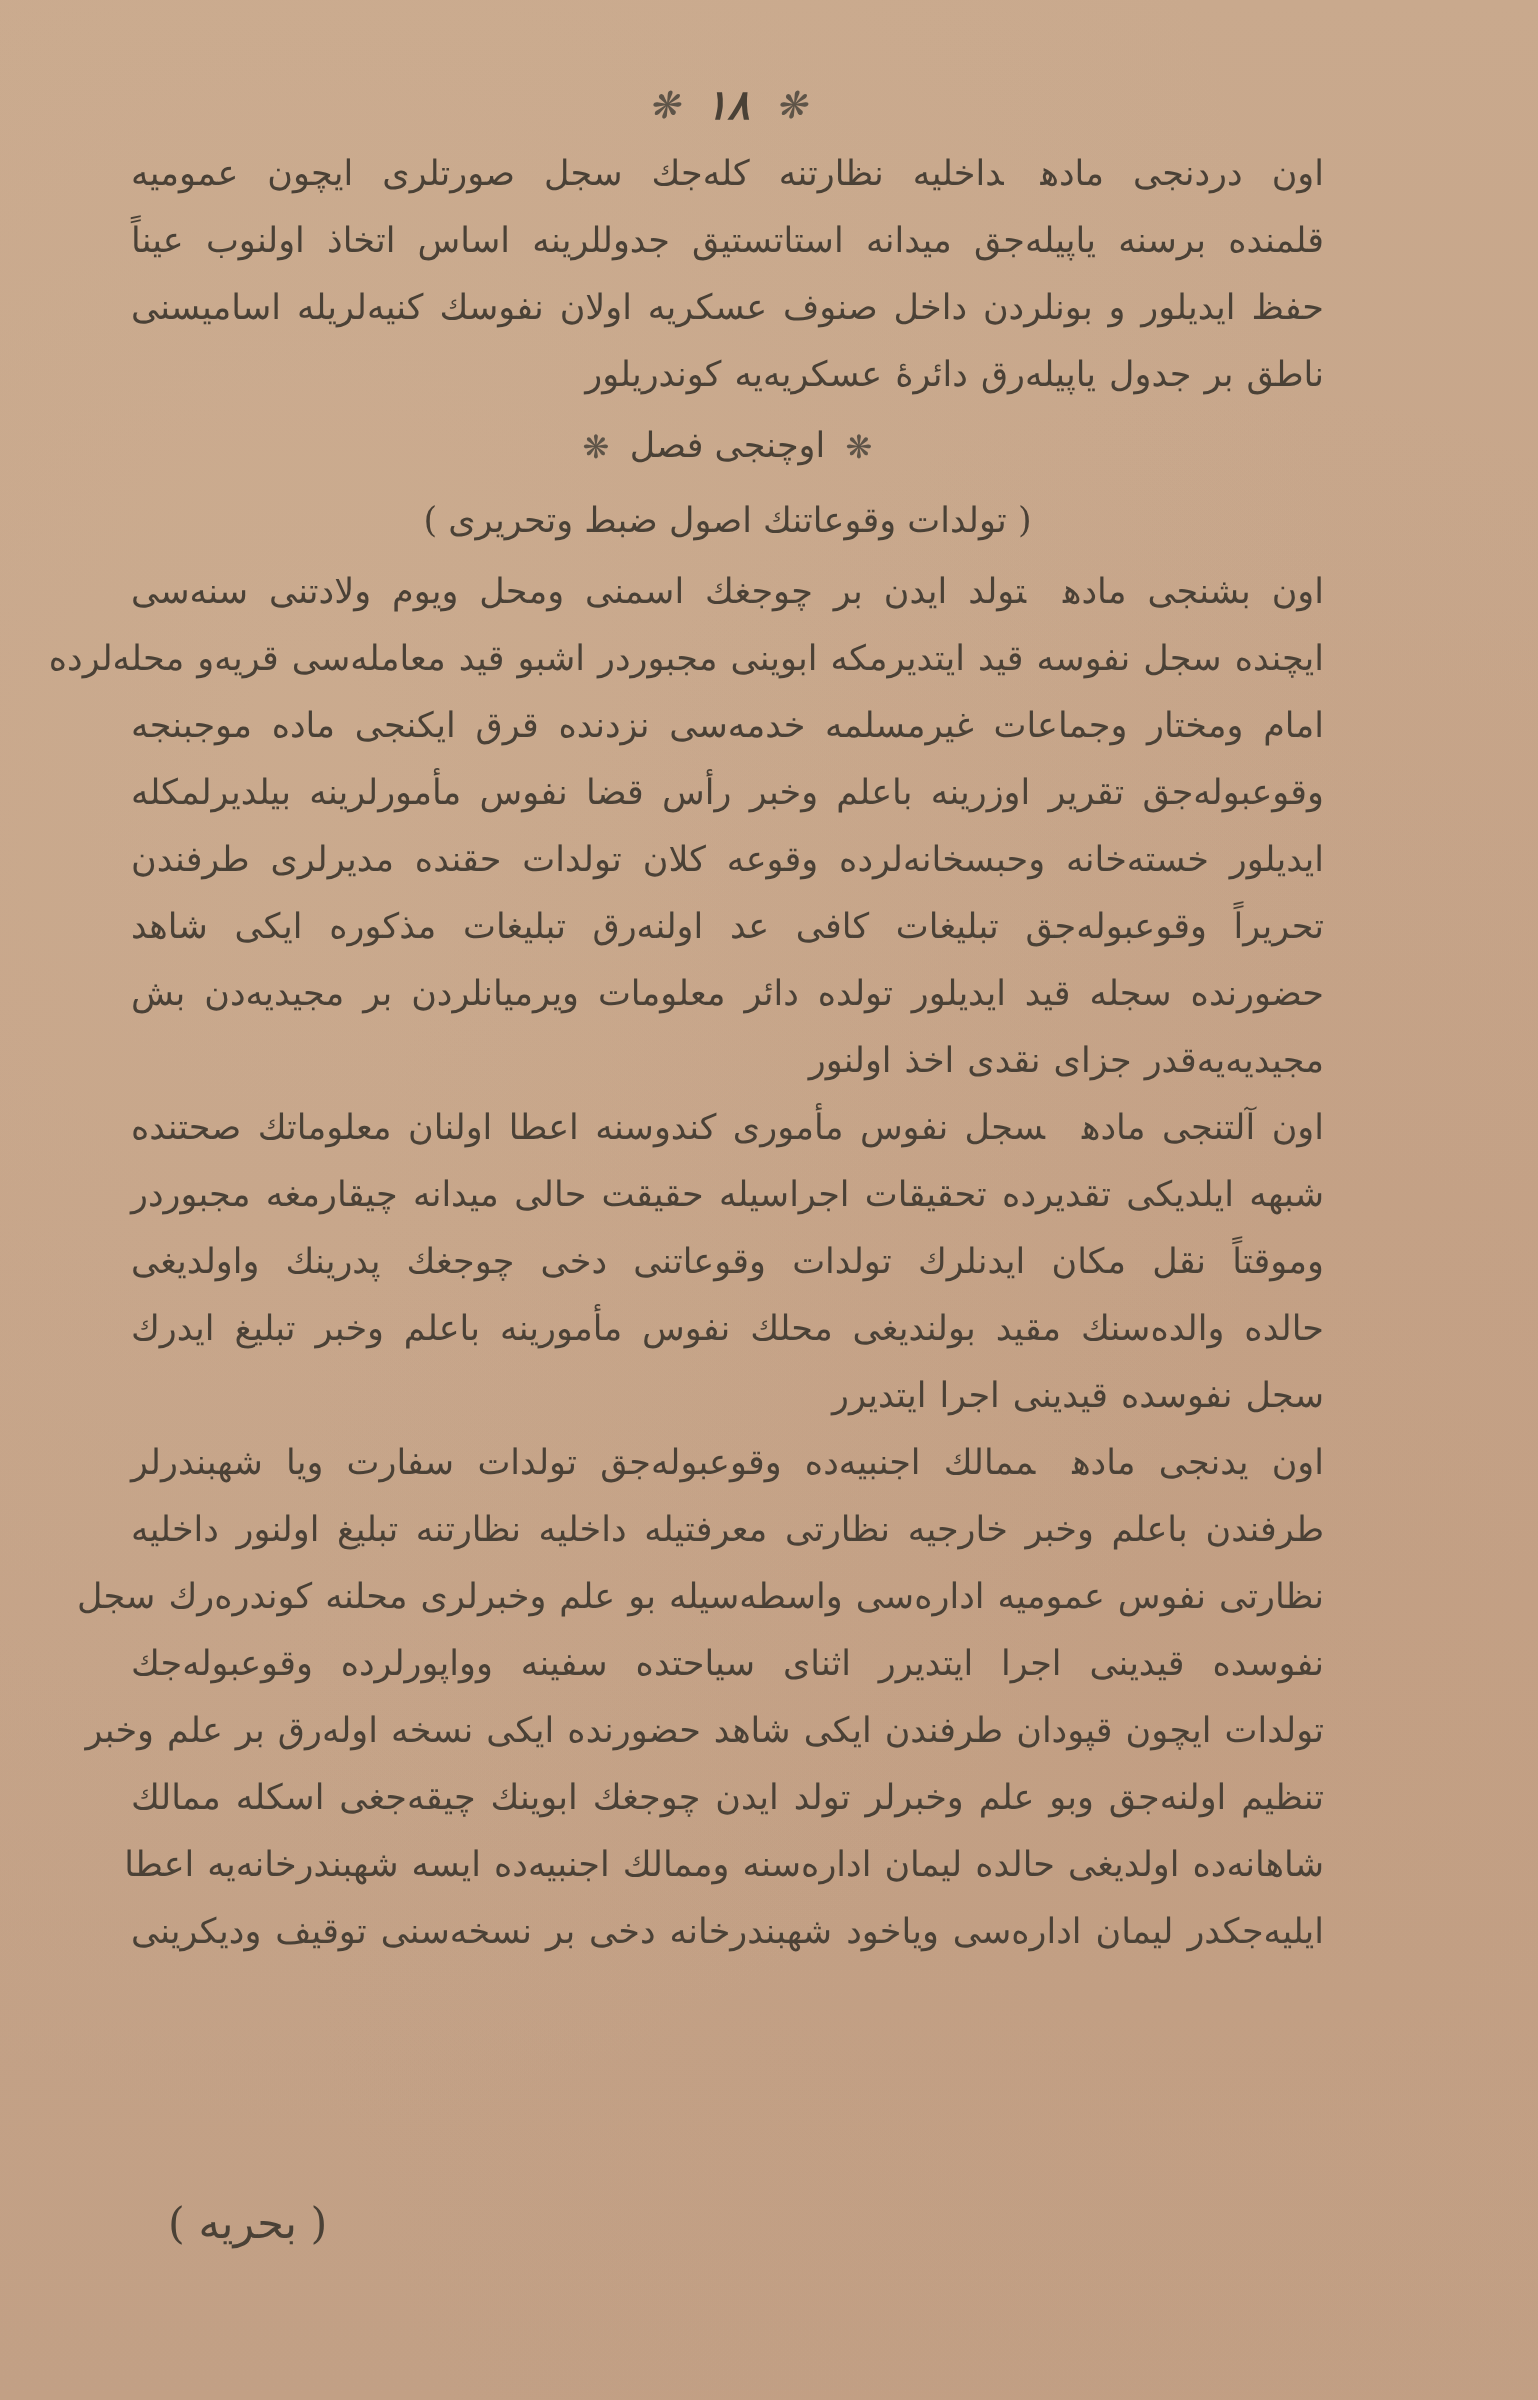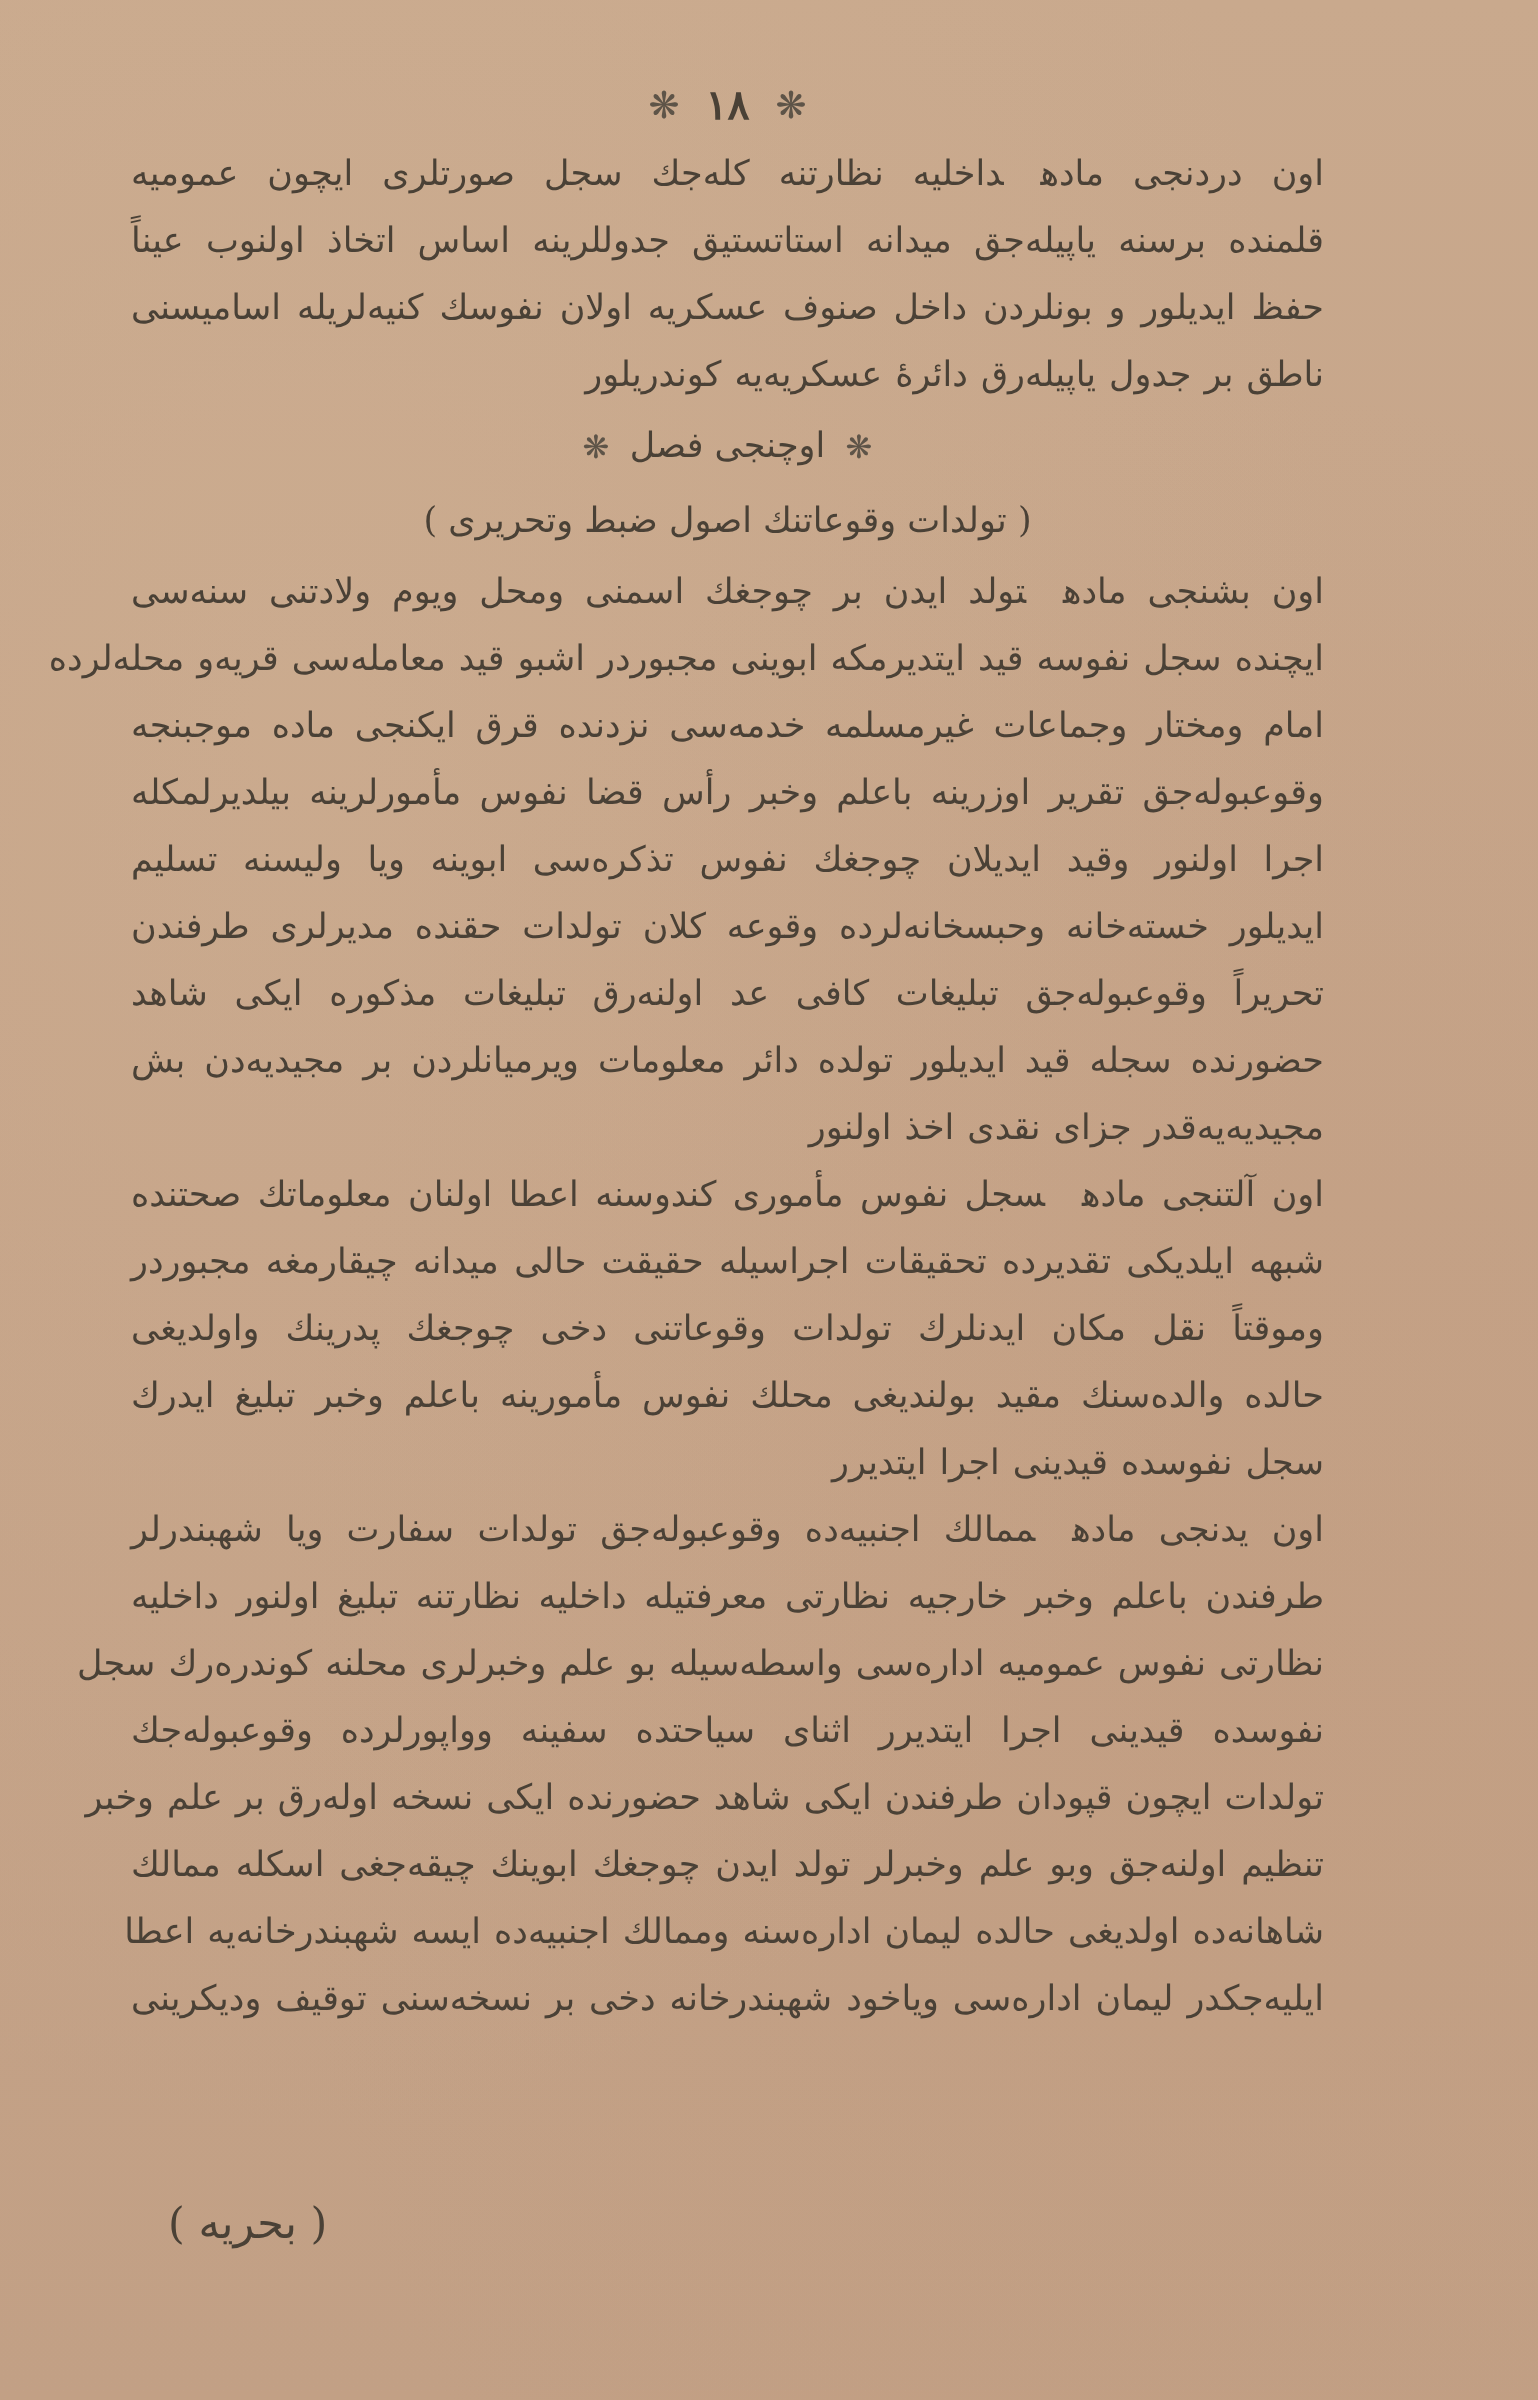--- a/index.html
+++ b/index.html
@@ -25,20 +25,21 @@
       top: 65px;
       width: 1193px;
       direction: rtl;
     }
     .page-header {
       text-align: center;
       font-size: 41px;
       height: 75px;
       line-height: 75px;
       direction: ltr;
+      font-style: italic;
     }
     .ornament {
       display: inline-block;
       font-size: 37px;
       color: #5e5448;
       vertical-align: middle;
       margin: 0 13px;
     }
     .page-number {
       display: inline-block;
@@ -109,21 +110,20 @@
     <span>اوچنجی فصل</span>
     <span class="ornament">❋</span>
   </div>
   <div class="section-subtitle">( تولدات وقوعاتنك اصول ضبط وتحریری )</div>
 
   <div>
     <div class="line"><span class="article-label">اون بشنجی ماده</span><span>تولد ایدن بر چوجغك اسمنی ومحل ویوم ولادتنی سنه‌سی</span></div>
     <div class="line">ایچنده سجل نفوسه قید ایتدیرمکه ابوینی مجبوردر اشبو قید معامله‌سی قریه‌و محله‌لرده</div>
     <div class="line">امام ومختار وجماعات غیرمسلمه خدمه‌سی نزدنده قرق ایکنجی ماده موجبنجه</div>
     <div class="line">وقوعبوله‌جق تقریر اوزرینه باعلم وخبر رأس قضا نفوس مأمورلرینه بیلدیرلمکله</div>
-    <div class="line">اجرا اولنور وقید ایدیلان چوجغك نفوس تذکره‌سی ابوینه ویا ولیسنه تسلیم</div>
     <div class="line">ایدیلور خسته‌خانه وحبسخانه‌لرده وقوعه کلان تولدات حقنده مدیرلری طرفندن</div>
     <div class="line">تحریراً وقوعبوله‌جق تبلیغات کافی عد اولنه‌رق تبلیغات مذکوره ایکی شاهد</div>
     <div class="line">حضورنده سجله قید ایدیلور تولده دائر معلومات ویرمیانلردن بر مجیدیه‌دن بش</div>
     <div class="line last">مجیدیه‌یه‌قدر جزای نقدی اخذ اولنور</div>
   </div>
 
   <div>
     <div class="line"><span class="article-label">اون آلتنجی ماده</span><span>سجل نفوس مأموری کندوسنه اعطا اولنان معلوماتك صحتنده</span></div>
     <div class="line">شبهه ایلدیکی تقدیرده تحقیقات اجراسیله حقیقت حالی میدانه چیقارمغه مجبوردر</div>
     <div class="line">وموقتاً نقل مکان ایدنلرك تولدات وقوعاتنی دخی چوجغك پدرینك واولدیغی</div>

